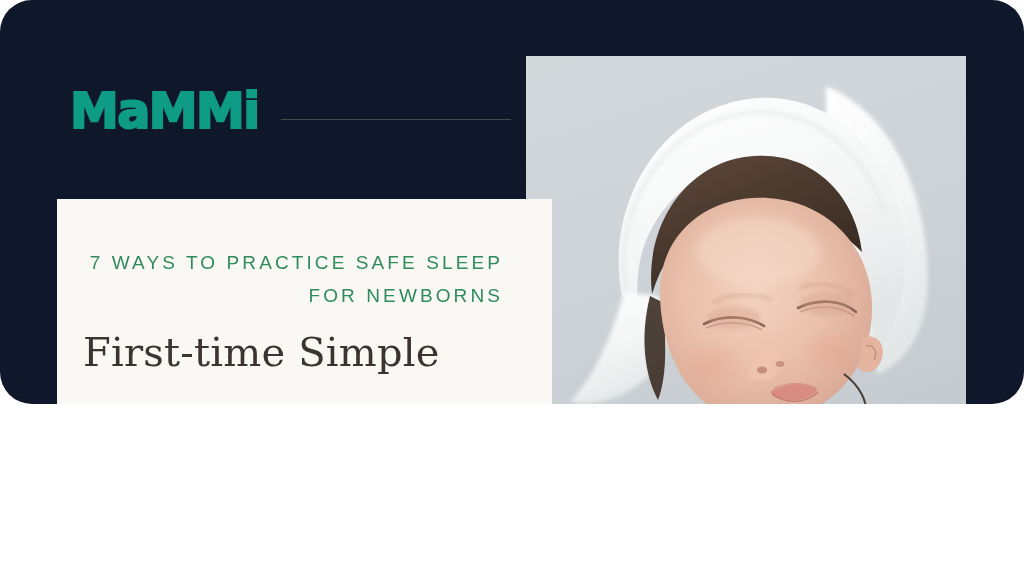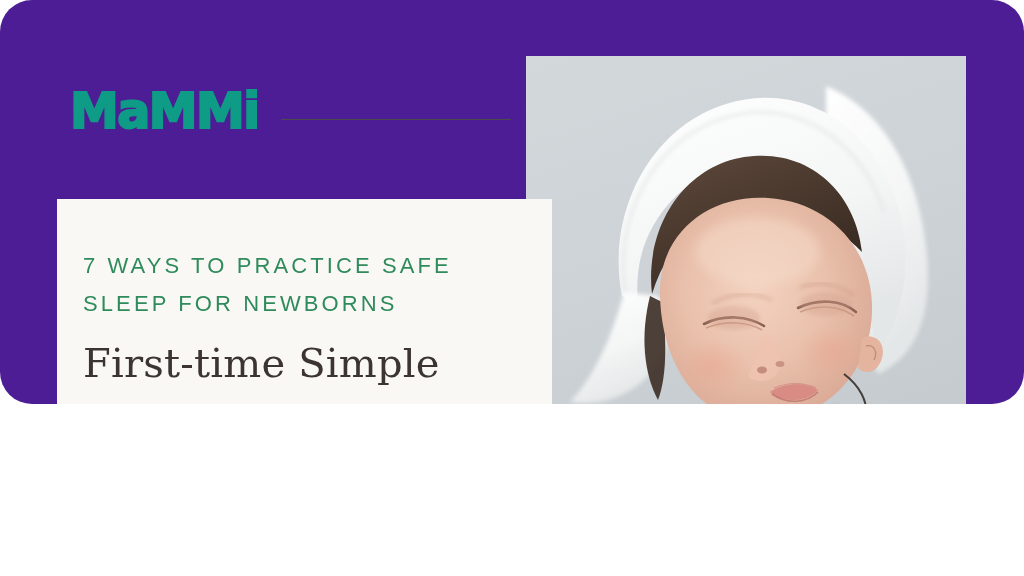--- a/index.html
+++ b/index.html
@@ -5,21 +5,21 @@
   html, body {
     margin: 0;
     padding: 0;
     background: #ffffff;
   }
   #canvas {
     position: relative;
     width: 1024px;
     height: 404px;
     overflow: hidden;
-    background: #4c1d95;
+    background: #0f172a;
     font-family: "Liberation Sans", sans-serif;
     border-radius: 32px;
   }
 
   
   .photo-panel {
     position: absolute;
     left: 526px;
     top: 56px;
     width: 440px;
@@ -66,27 +66,28 @@
     top: 199px;
     width: 495px;
     height: 268px;
     background: #faf8f5;
     box-sizing: border-box;
     padding: 48px 44px 0 26px;
   }
   .eyebrow {
     color: #2f8b5b;
     font-family: "Liberation Sans", sans-serif;
-    font-size: 22px;
+    font-size: 19px;
     font-weight: 500;
     letter-spacing: 3.1px;
     line-height: 1.72;
     text-transform: uppercase;
     margin: 0 0 14px 0;
     max-width: 420px;
+    text-align: right;
   }
   .headline {
     color: #3b3431;
     font-family: "DejaVu Serif", serif;
     font-weight: 400;
     font-size: 40px;
     line-height: 1.34;
     letter-spacing: 0.2px;
     margin: 0;
   }

